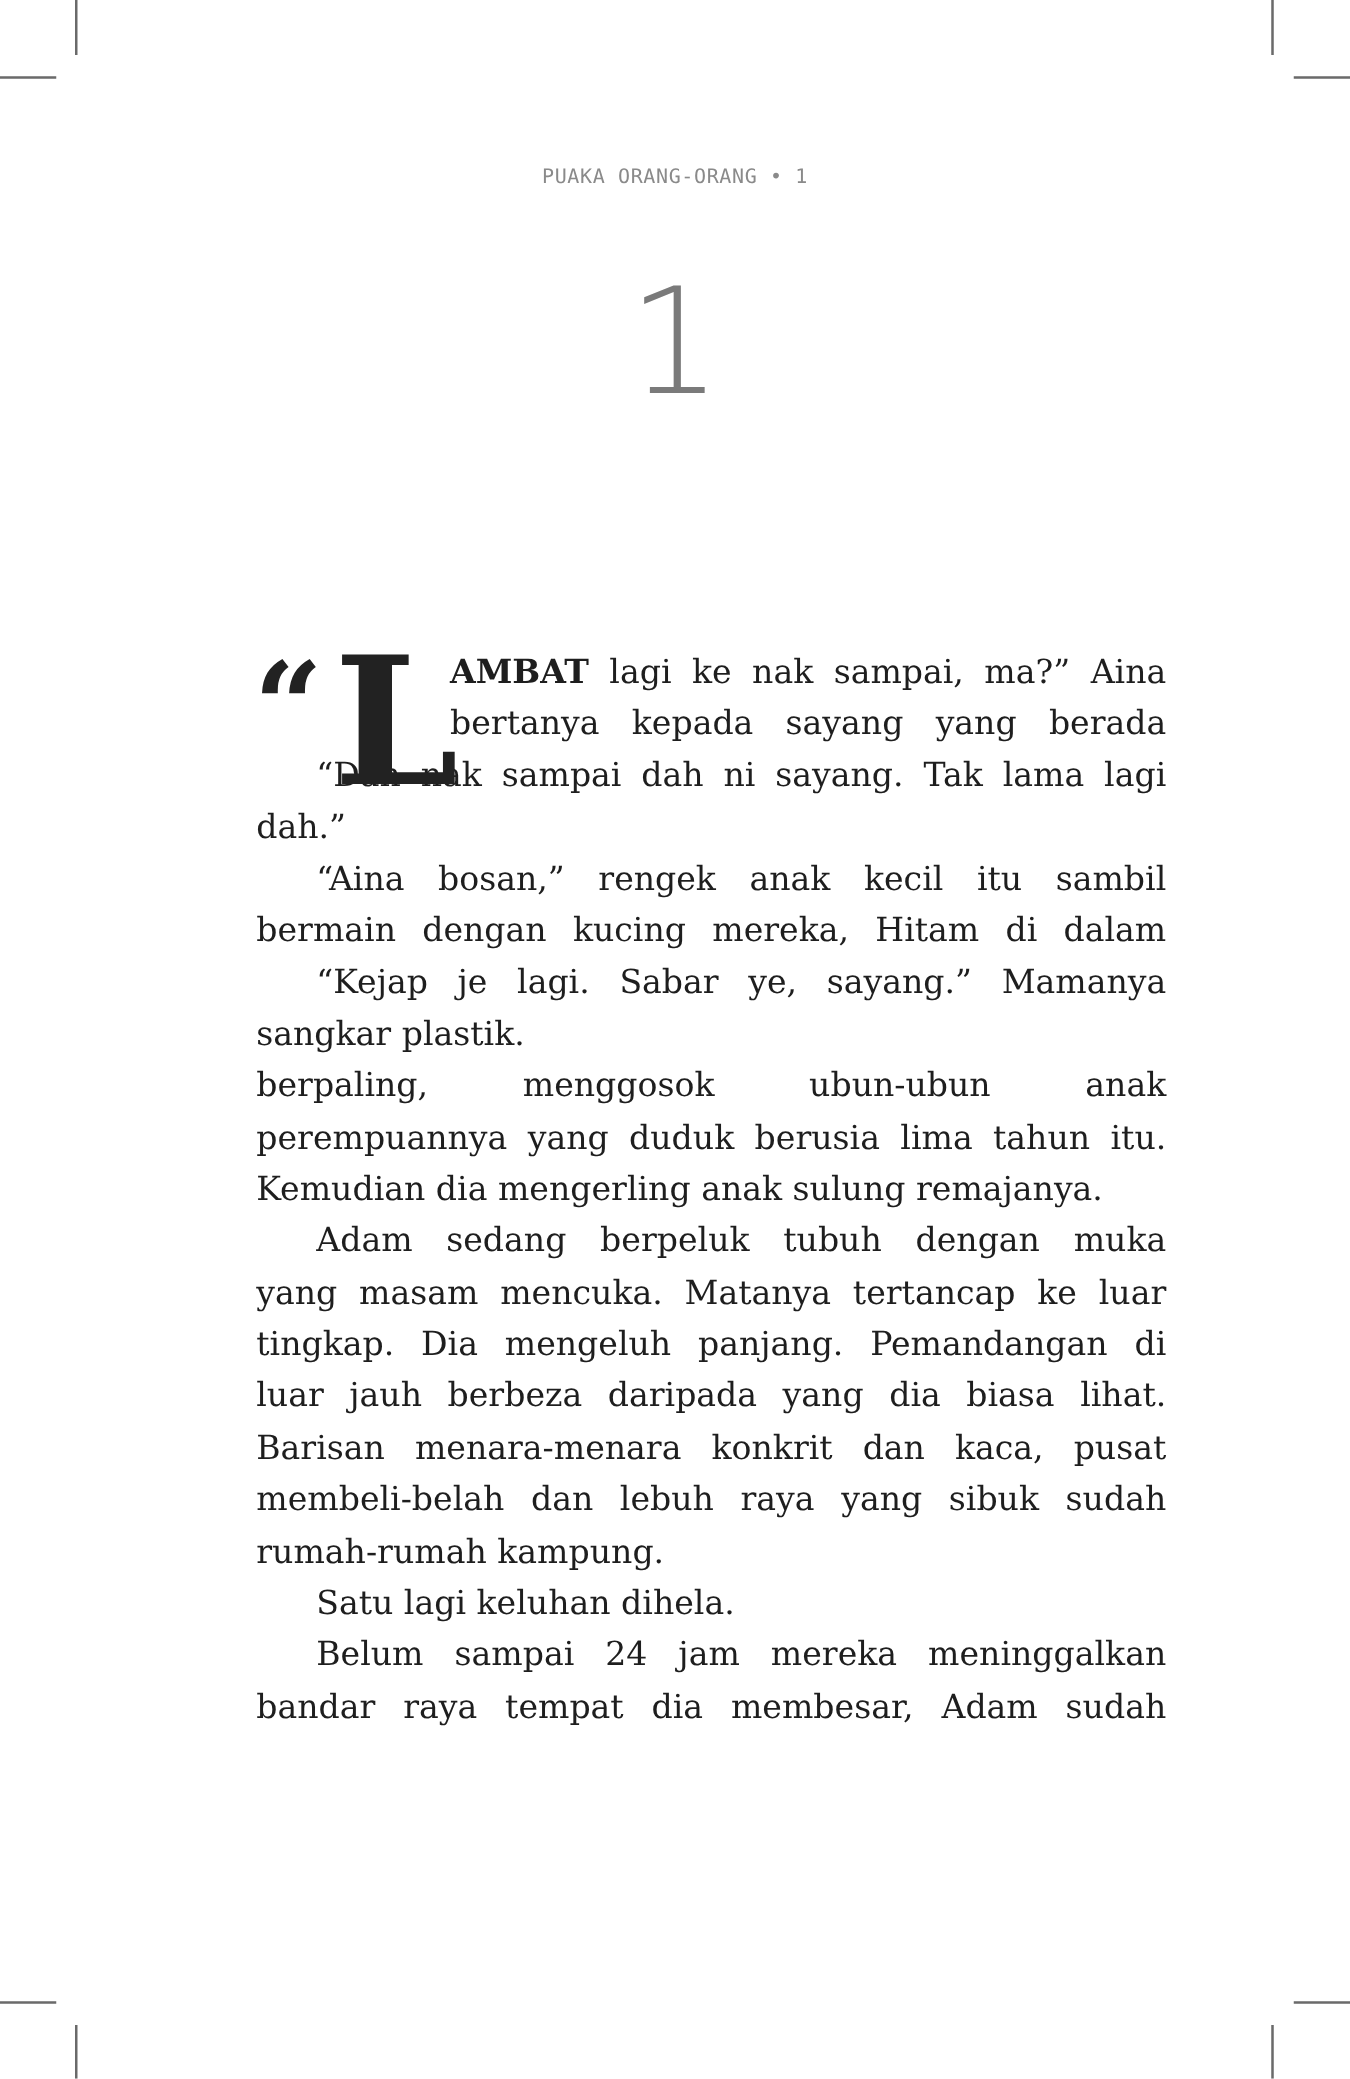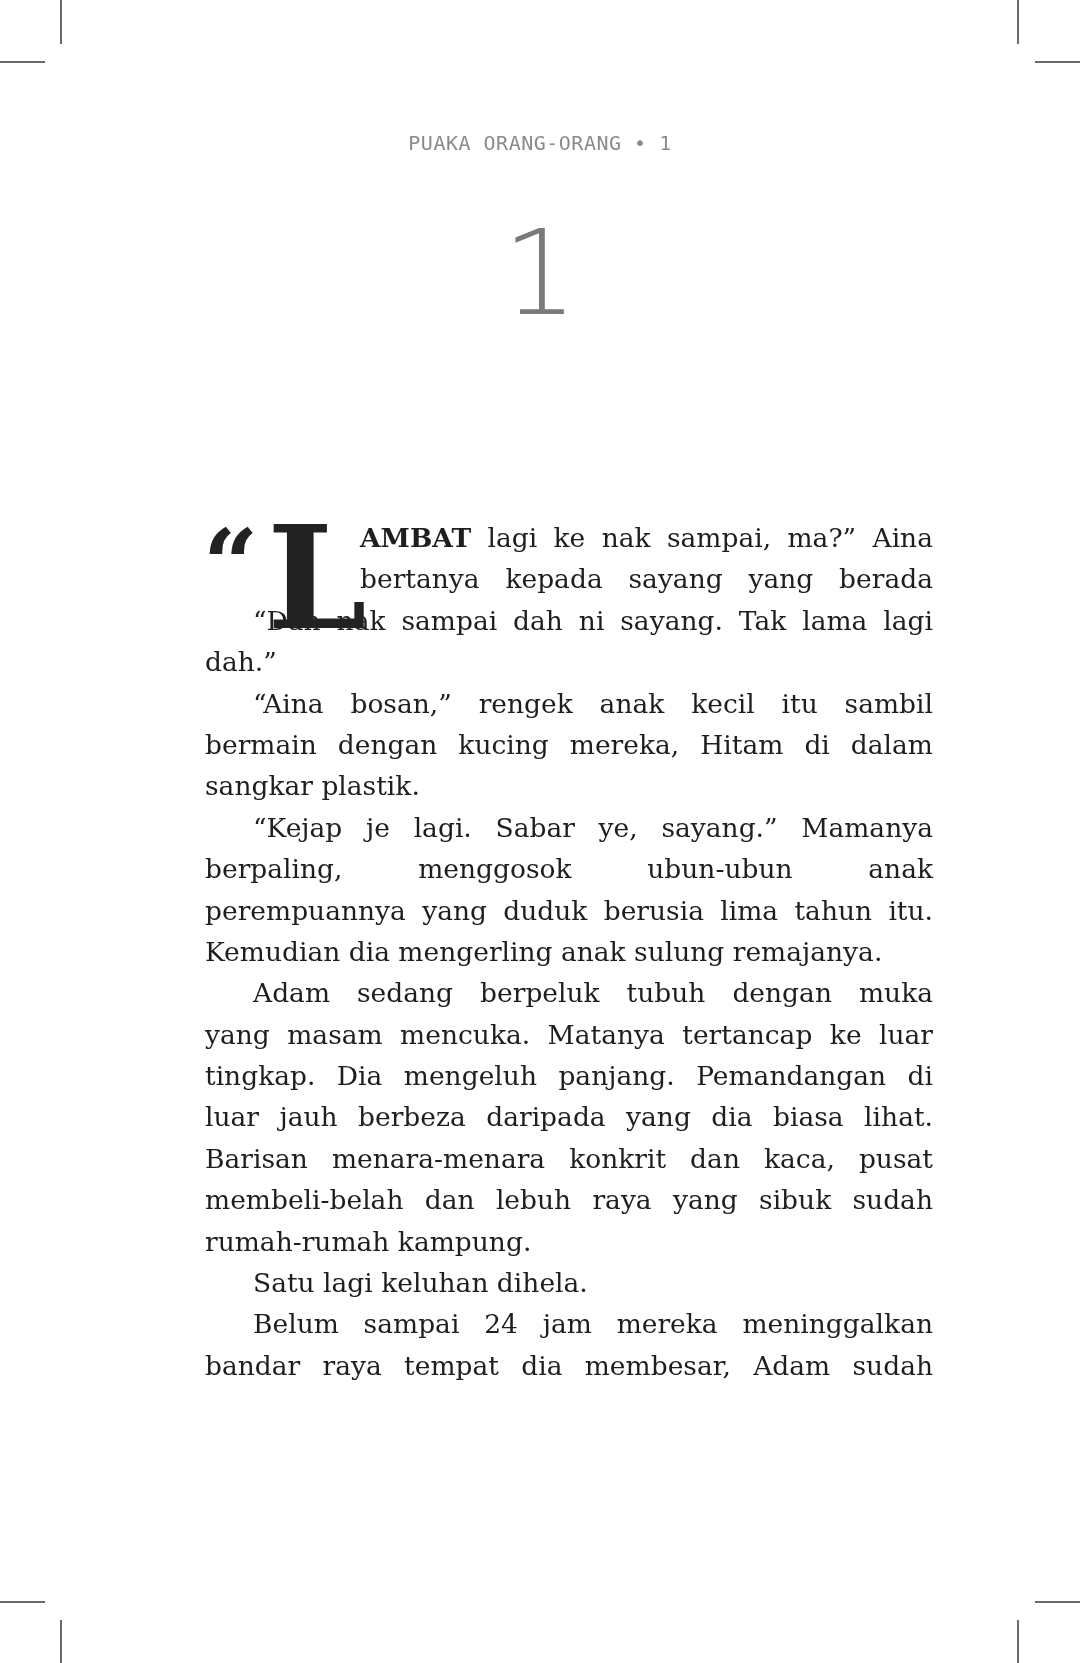--- a/index.html
+++ b/index.html
@@ -1,21 +1,21 @@
 <!DOCTYPE html>
 <html><head>
 <meta charset="utf-8">
 <style>
   html, body { margin:0; padding:0; background:#ffffff; }
   body { width:1080px; height:1663px; position:relative; overflow:hidden; }
   .crop { position:absolute; background:#6a6a6a; }
   .running-head {
     position:absolute; left:0; width:1080px; top:131px; text-align:center;
     font-family:"DejaVu Sans Mono", "Liberation Mono", monospace;
-    font-size:20px; letter-spacing:0.5px; color:#8a8a8a;
+    font-size:16px; letter-spacing:0.5px; color:#8a8a8a;
   }
   .chapter-num {
     position:absolute; left:0; width:1080px; top:208px; text-align:center;
     font-family:"DejaVu Sans", sans-serif; font-weight:300;
     font-size:118px; line-height:130px; color:#7a7a7a;
   }
   .text-block {
     position:absolute; left:205px; top:517px; width:728px;
     font-family:"DejaVu Serif", "Liberation Serif", serif;
     font-size:26.5px; line-height:41.4px; color:#1e1e1e;
@@ -58,22 +58,22 @@
     <span class="dropcap">L</span>
     <div class="cap-lines">
       <span class="line"><span class="bold">AMBAT</span><span> lagi ke nak sampai, ma?” Aina</span></span>
       <span class="line">bertanya kepada sayang yang berada</span>
     </div>
   </div>
   <span class="line indent">“Dah nak sampai dah ni sayang. Tak lama lagi</span>
   <span class="line last">dah.”</span>
   <span class="line indent">“Aina bosan,” rengek anak kecil itu sambil</span>
   <span class="line">bermain dengan kucing mereka, Hitam di dalam</span>
+  <span class="line indent">“Kejap je lagi. Sabar ye, sayang.” Mamanya</span>
   <span class="line last">sangkar plastik.</span>
-  <span class="line indent">“Kejap je lagi. Sabar ye, sayang.” Mamanya</span>
   <span class="line" style="word-spacing:60px;">berpaling, menggosok ubun-ubun anak</span>
   <span class="line">perempuannya yang duduk berusia lima tahun itu.</span>
   <span class="line last">Kemudian dia mengerling anak sulung remajanya.</span>
   <span class="line indent">Adam sedang berpeluk tubuh dengan muka</span>
   <span class="line">yang masam mencuka. Matanya tertancap ke luar</span>
   <span class="line">tingkap. Dia mengeluh panjang. Pemandangan di</span>
   <span class="line">luar jauh berbeza daripada yang dia biasa lihat.</span>
   <span class="line">Barisan menara-menara konkrit dan kaca, pusat</span>
   <span class="line">membeli-belah dan lebuh raya yang sibuk sudah</span>
   <span class="line last">rumah-rumah kampung.</span>

